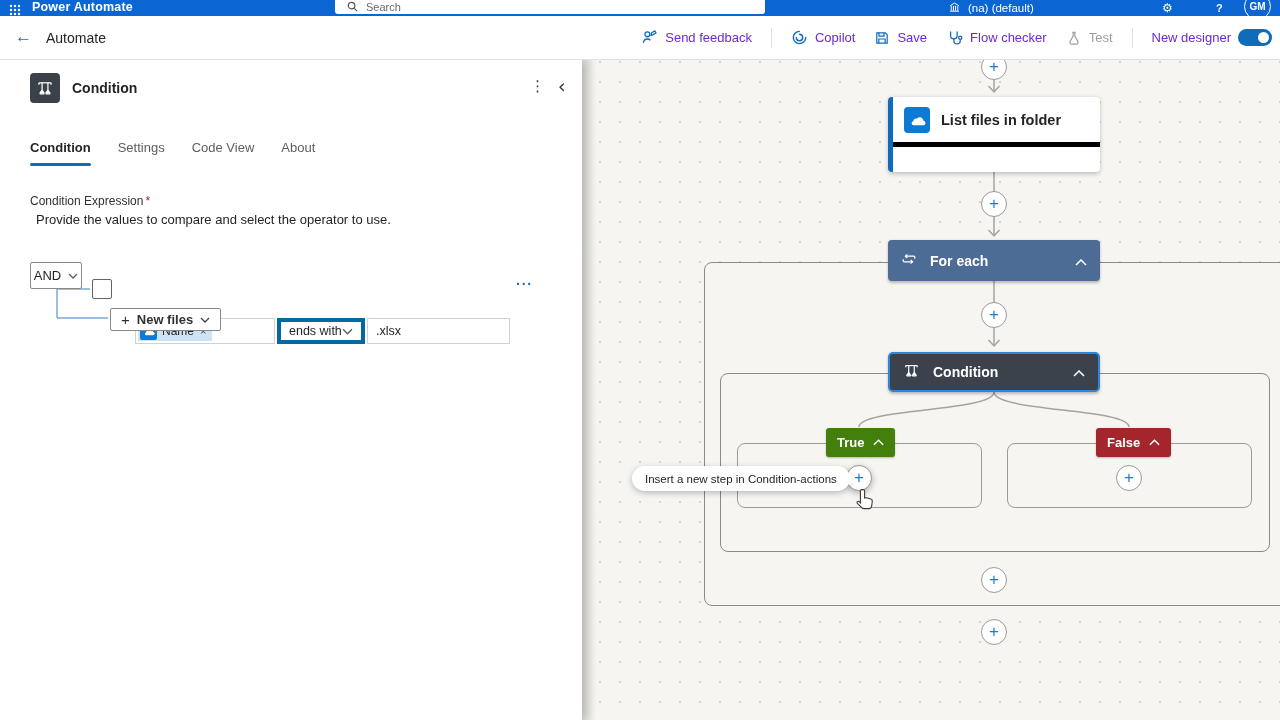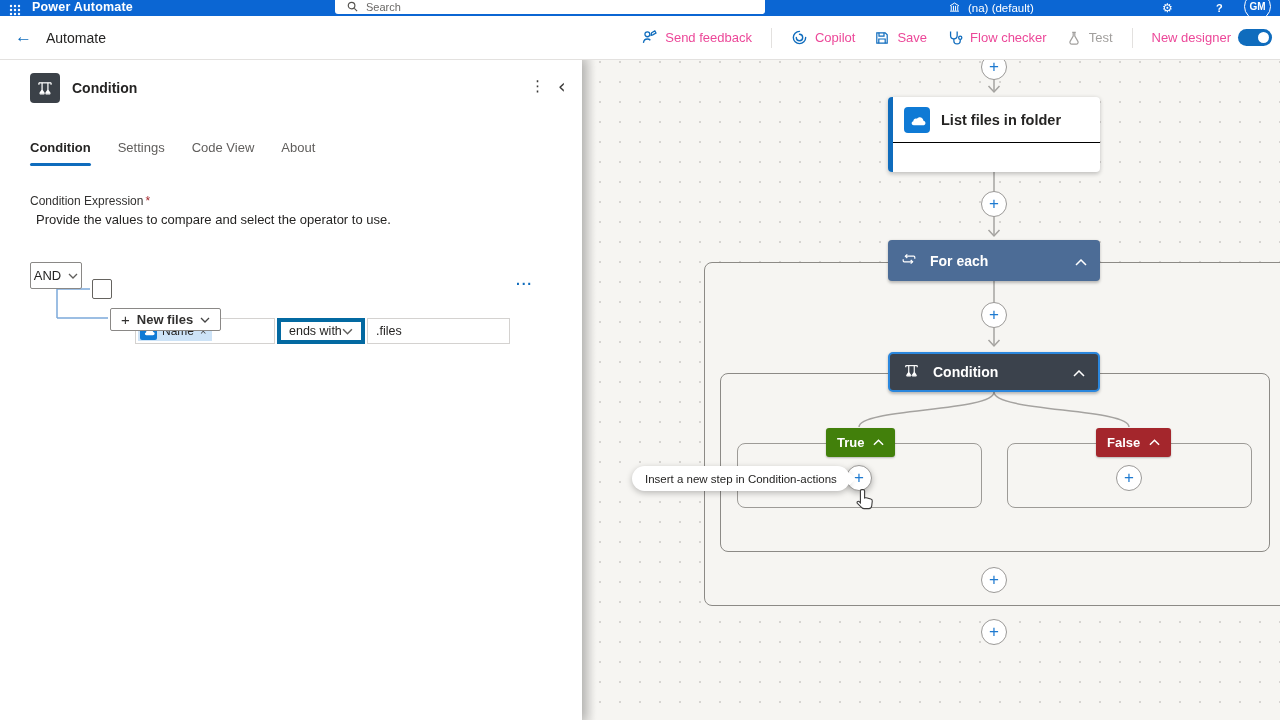--- a/index.html
+++ b/index.html
@@ -17,21 +17,21 @@
   #env { left:948px; gap:7px; font-size:11.5px; }
   #gear { left:1162px; font-size:12px; }
   #help { left:1216px; font-size:11px; font-weight:bold; }
   #avatar { position:absolute; left:1244px; top:-7px; width:27px; height:27px; border:1.6px solid #fff; border-radius:50%; color:#fff; font-size:10px; font-weight:bold; display:flex; align-items:center; justify-content:center; }
 
   
   #toolbar { position:absolute; left:0; top:16px; width:1280px; height:44px; background:#fff; border-bottom:1px solid #e3e1df; z-index:9; }
   #back { position:absolute; left:15px; top:11px; color:#0f6cbd; font-size:17px; cursor:pointer; }
   #flowname { position:absolute; left:46px; top:14px; font-size:14px; color:#252423; }
   #tb-actions { position:absolute; right:8px; top:0; height:43px; display:flex; align-items:center; gap:19px; }
-  .tb-btn { display:flex; align-items:center; gap:7px; font-size:13px; color:#ec4899; cursor:pointer; }
+  .tb-btn { display:flex; align-items:center; gap:7px; font-size:13px; color:#6d28d9; cursor:pointer; }
   .tb-btn svg { display:block; }
   .tb-btn.disabled { color:#a19f9d; cursor:default; }
   .tb-divider { width:1px; height:20px; background:#e3e1df; }
   #nd-toggle { width:34px; height:17px; border-radius:9px; background:#0f6cbd; position:relative; cursor:pointer; }
   #nd-toggle .knob { position:absolute; right:3px; top:3px; width:11px; height:11px; background:#fff; border-radius:50%; }
 
   
   #panel { position:absolute; left:0; top:60px; width:582px; height:660px; background:#fff; box-shadow:5px 0 10px rgba(0,0,0,.18); z-index:5; }
   #panel-icon { position:absolute; left:30px; top:13px; width:30px; height:30px; background:#3b4148; border-radius:4px; display:flex; align-items:center; justify-content:center; }
   #panel-title { position:absolute; left:72px; top:20px; font-size:14px; font-weight:bold; color:#252423; }
@@ -66,21 +66,21 @@
   #scope-foreach { left:122px; top:202px; width:590px; height:344px; }
   #scope-condition { left:138px; top:313px; width:550px; height:179px; }
   .branchbox { position:absolute; border:1.4px solid #9d9b97; border-radius:8px; background:#f6f5f2; }
   #branch-true { left:155px; top:383px; width:245px; height:65px; }
   #branch-false { left:425px; top:383px; width:245px; height:65px; }
   #edges { position:absolute; left:0; top:0; width:698px; height:660px; z-index:3; pointer-events:none; }
 
   .node { position:absolute; width:212px; display:flex; align-items:center; z-index:4; }
   #node-listfiles { left:306px; top:37px; height:75px; background:#fff; border-radius:4px; box-shadow:0 1.5px 4px rgba(0,0,0,.22); display:block; }
   #node-listfiles .accent { position:absolute; left:0; top:0; width:5px; height:100%; background:#0f6cbd; border-radius:4px 0 0 4px; }
-  #node-listfiles .titlerow { display:flex; align-items:center; gap:11px; padding:10px 0 9px 16px; border-bottom:1px solid #000000; cursor:pointer; }
+  #node-listfiles .titlerow { display:flex; align-items:center; gap:11px; padding:10px 0 9px 16px; border-bottom:5px solid #000000; cursor:pointer; }
   #node-listfiles .titlerow .n-ico { width:26px; height:26px; background:#0f7ad5; border-radius:4px; display:flex; align-items:center; justify-content:center; }
   #node-listfiles .n-title { font-size:14.5px; font-weight:bold; color:#252423; }
   #node-listfiles .subrow { height:29px; display:flex; align-items:center; justify-content:flex-end; padding-right:12px; }
 
   .header-node { height:41px; border-radius:4px; color:#fff; font-size:14px; font-weight:bold; padding:0 13px; gap:13px; cursor:pointer; box-shadow:0 1.5px 3px rgba(0,0,0,.25); }
   #node-foreach { left:306px; top:180px; background:#4c6c96; }
   #node-condition { left:306px; top:292px; height:40px; background:#3b424c; border:2px solid #2b87dd; border-radius:5px; }
   .header-node .grow { flex:1; }
 
   .badge { position:absolute; height:29px; border-radius:3px; color:#fff; font-size:13px; font-weight:bold; display:flex; align-items:center; gap:9px; padding:0 11px; z-index:5; cursor:pointer; box-shadow:0 1px 2px rgba(0,0,0,.25); }
@@ -255,21 +255,21 @@
         <span class="chip-x">×</span>
       </div>
     </div>
     <div class="fieldbox" id="operator">
       <span>ends with</span>
       <svg width="11" height="7" viewBox="0 0 10 6" fill="none" stroke="#605e5c" stroke-width="1.3">
           <path d="M1 1l4 4 4-4"></path>
         </svg>
     </div>
     <div class="fieldbox" id="operand2">
-      <span>.files</span>
+      <span>.xlsx</span>
     </div>
     <div id="row-more">···</div>
 
     <div id="new-item">
       <span class="plus-g">+</span>
       <span>New files</span>
       <svg width="10" height="6" viewBox="0 0 10 6" fill="none" stroke="#444" stroke-width="1.3">
           <path d="M1 1l4 4 4-4"></path>
         </svg>
     </div>

